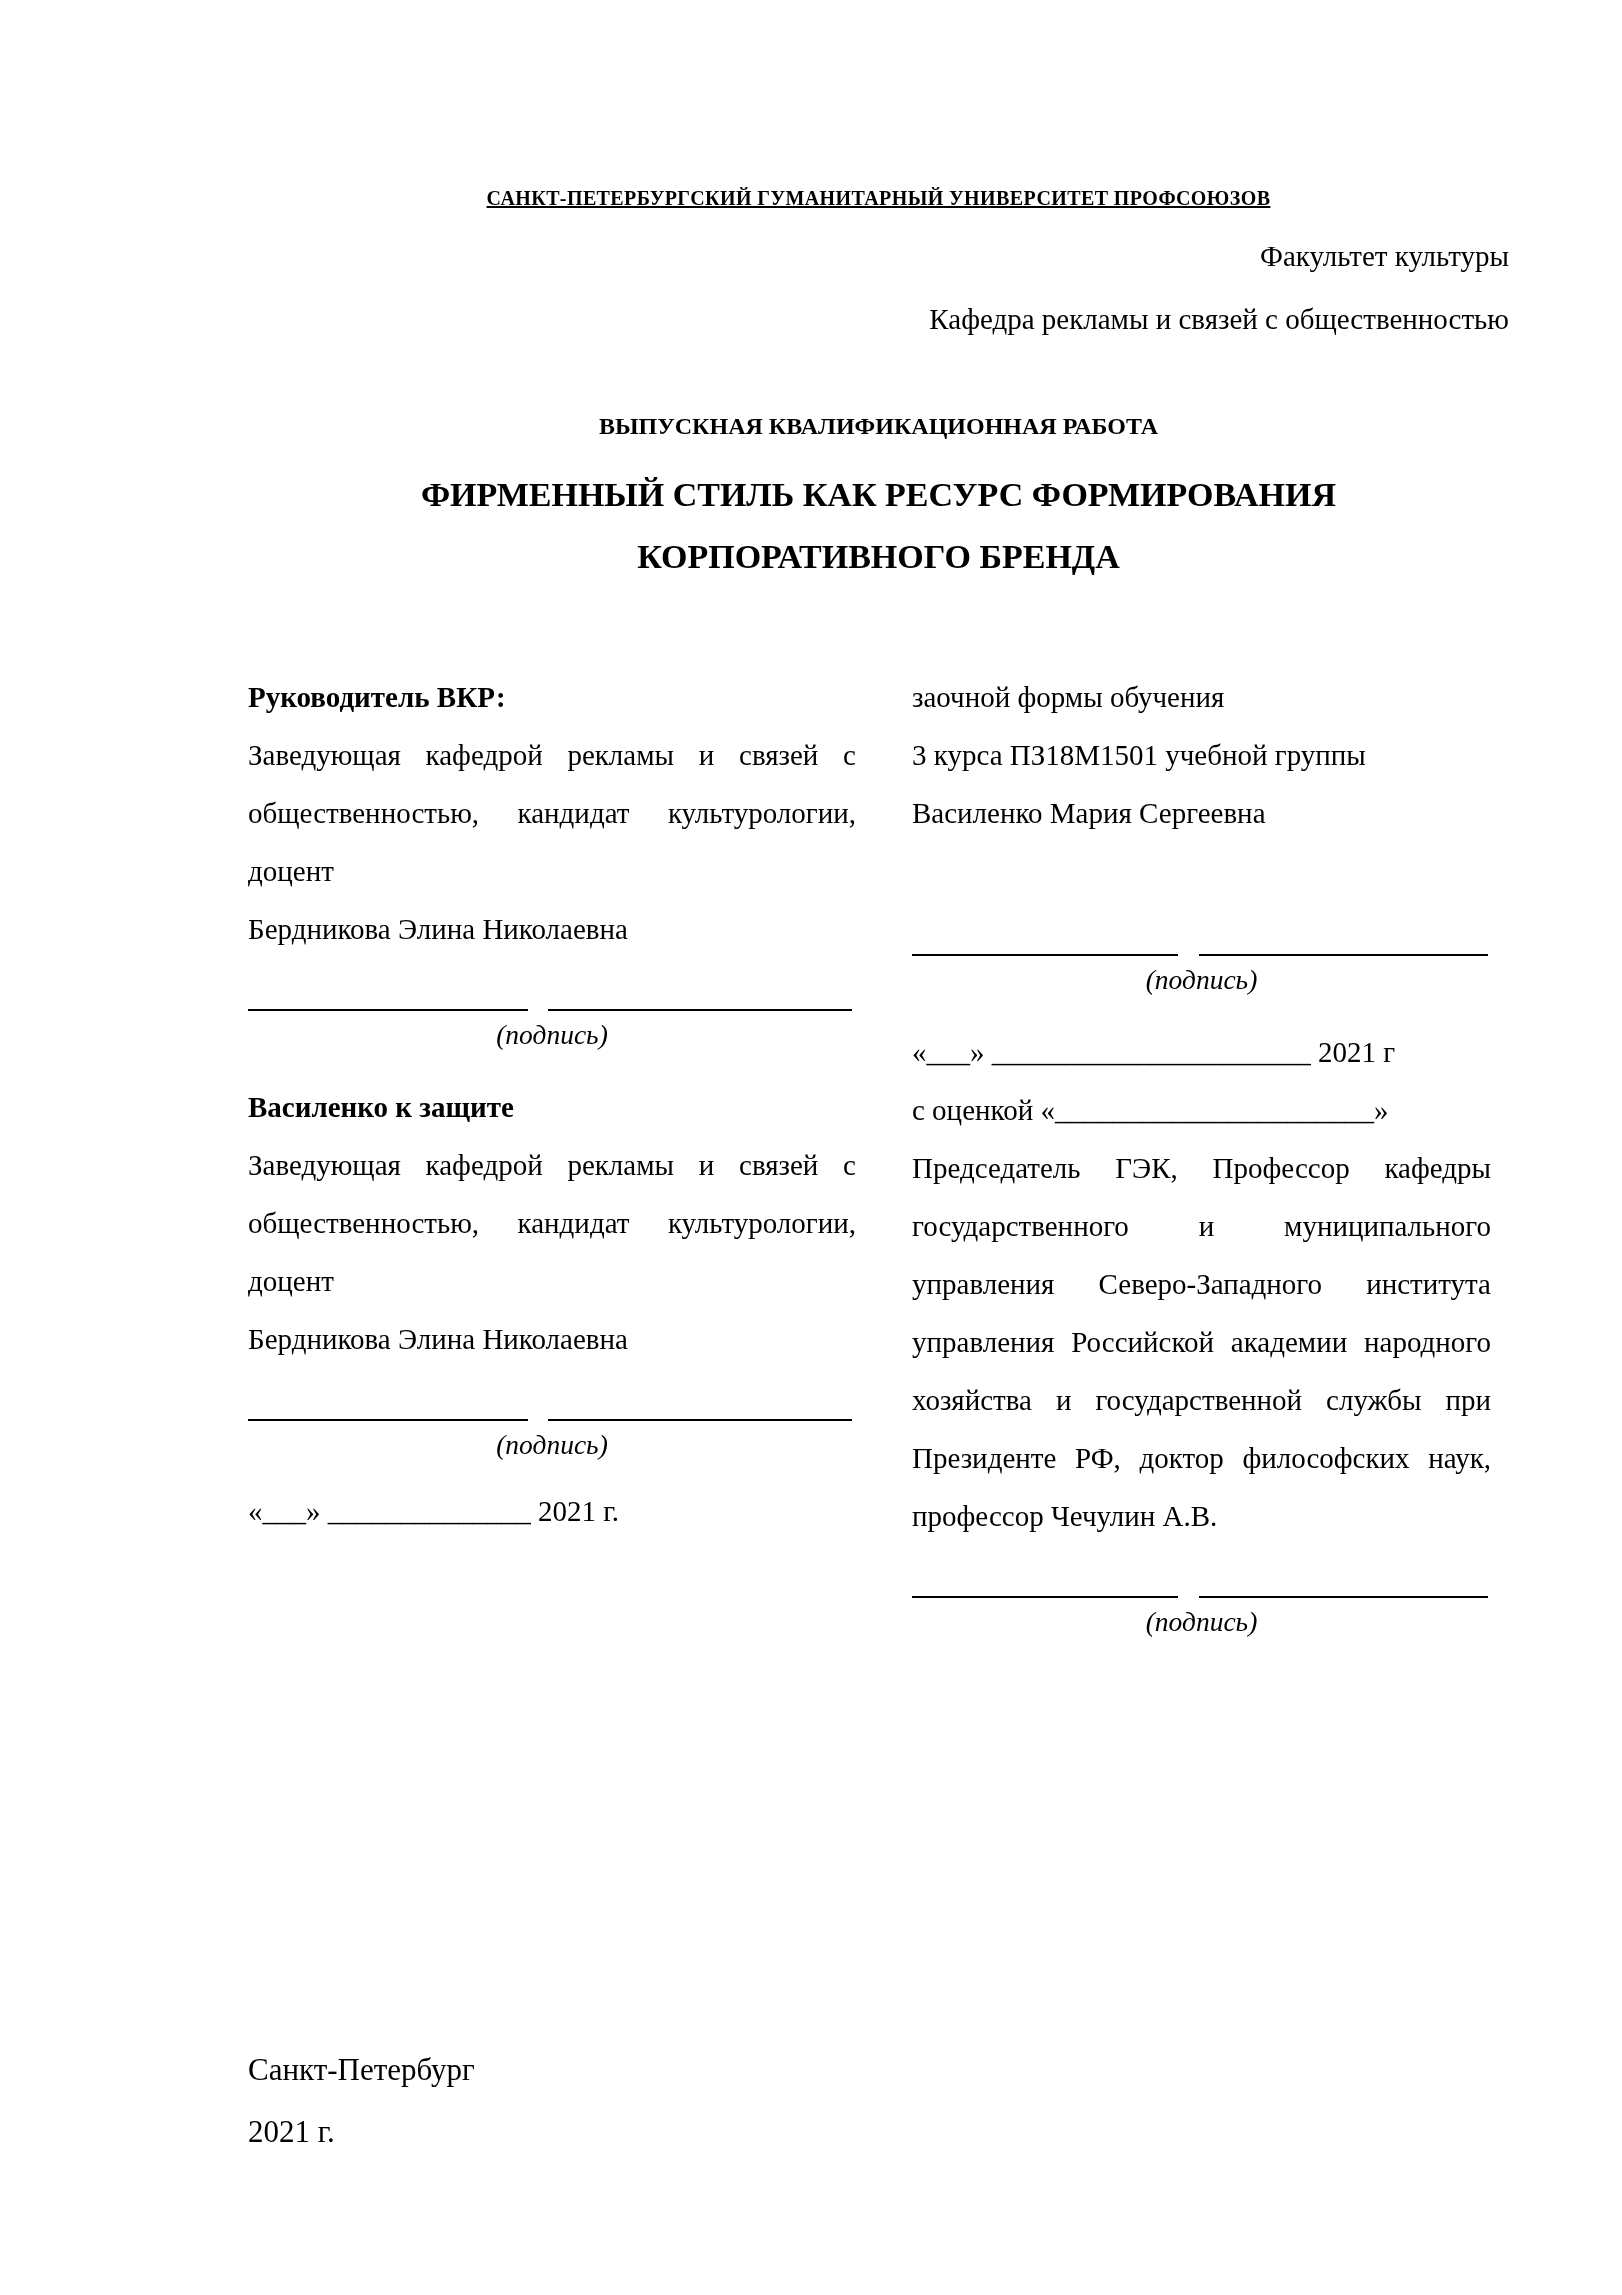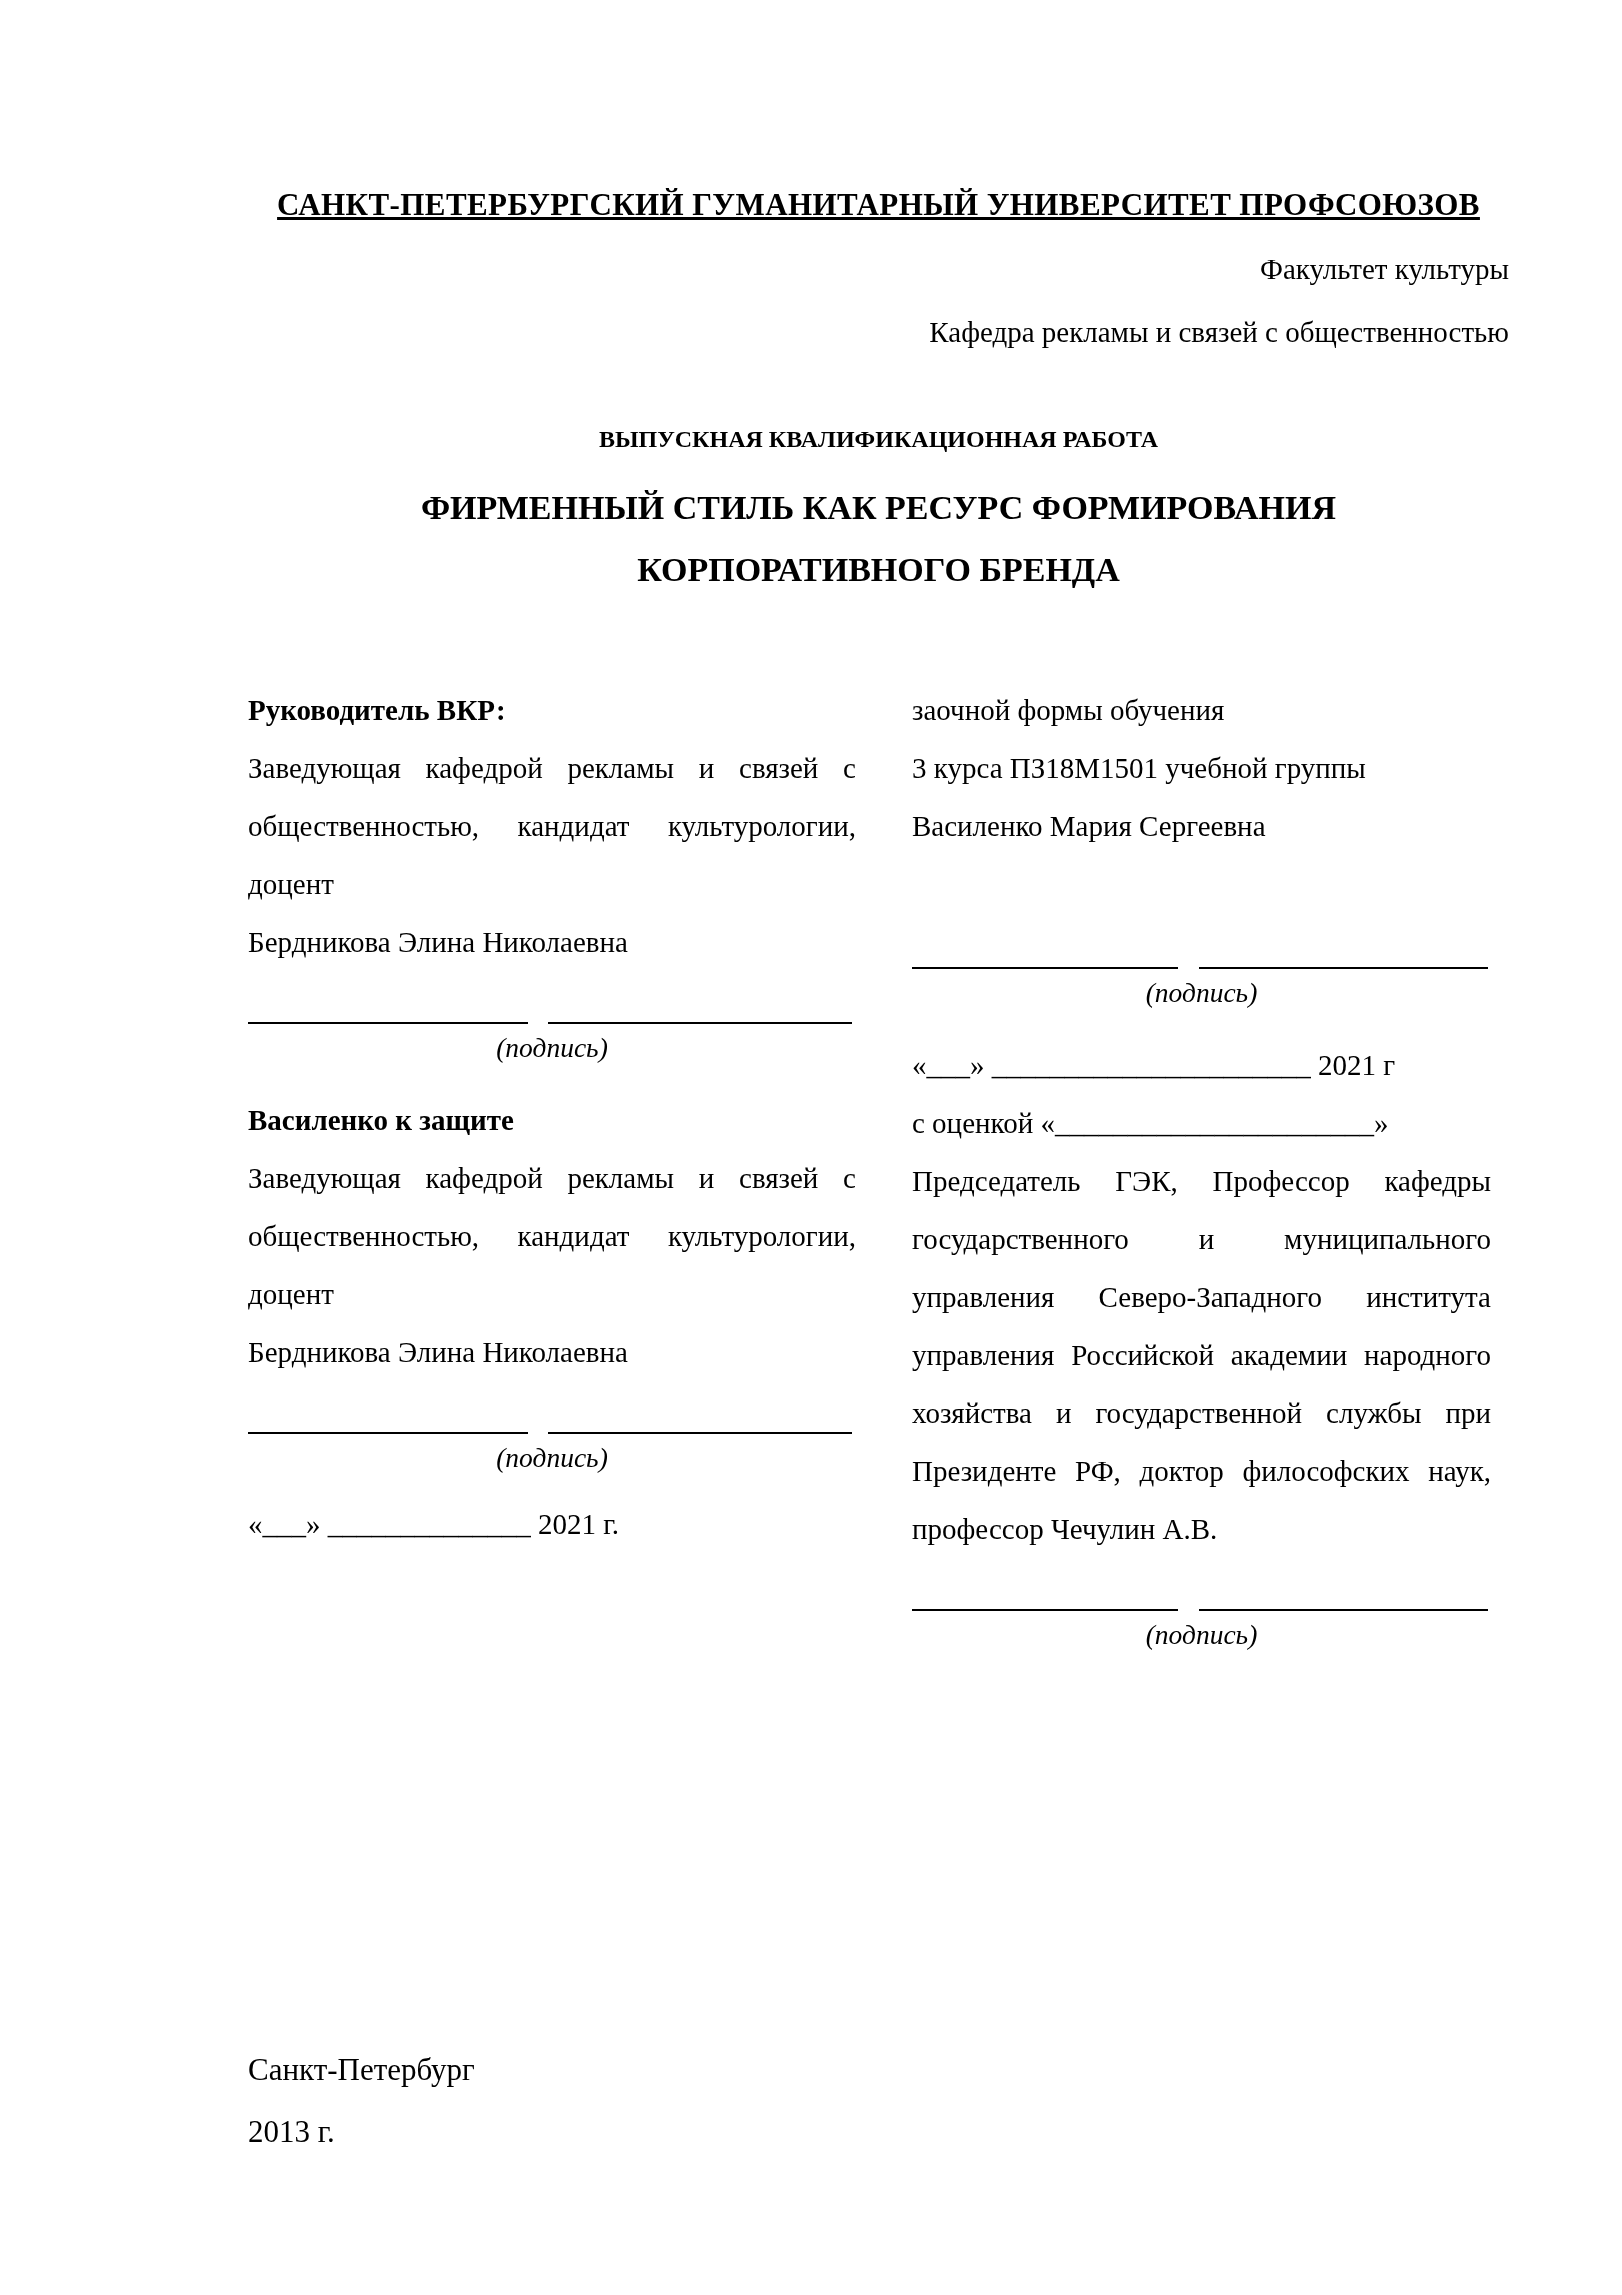--- a/index.html
+++ b/index.html
@@ -11,21 +11,21 @@
     background: #ffffff;
     color: #000000;
     font-family: "Liberation Serif", serif;
     font-size: 29px;
     padding: 187px 114px 0 248px;
     overflow: hidden;
   }
 
   
   .university {
-    font-size: 31px;
+    font-size: 20px;
     font-weight: bold;
     text-decoration: underline;
     text-align: center;
     letter-spacing: 0.4px;
     margin-bottom: 30px;
   }
   .sub-header {
     text-align: right;
     margin-bottom: 30px;
   }
@@ -168,17 +168,17 @@
           <div class="seg seg2"></div>
         </div>
         <div class="sig-caption">(подпись)</div>
       </div>
     </div>
 
   </div>
 
   <div class="footer">
     <div>Санкт-Петербург</div>
-    <div>2013 г.</div>
+    <div>2021 г.</div>
   </div>
 
 </div>
 
 
 </body></html>

